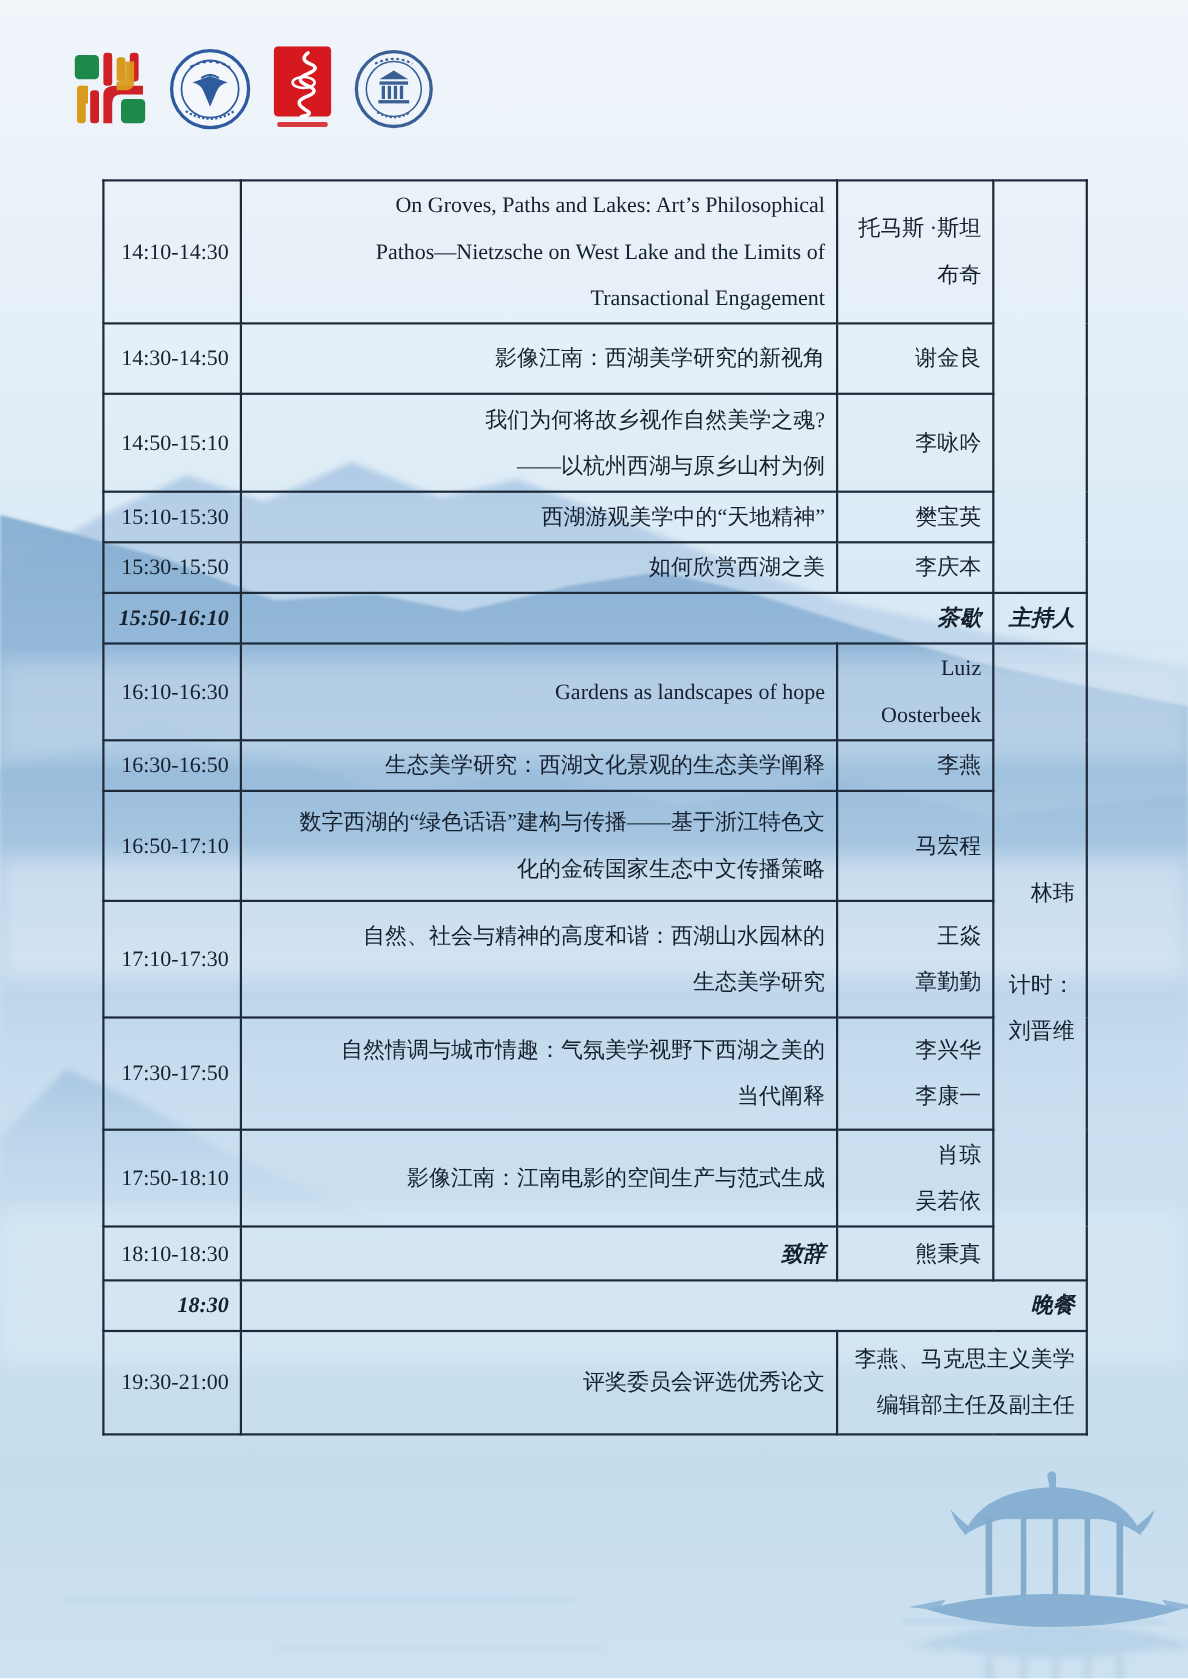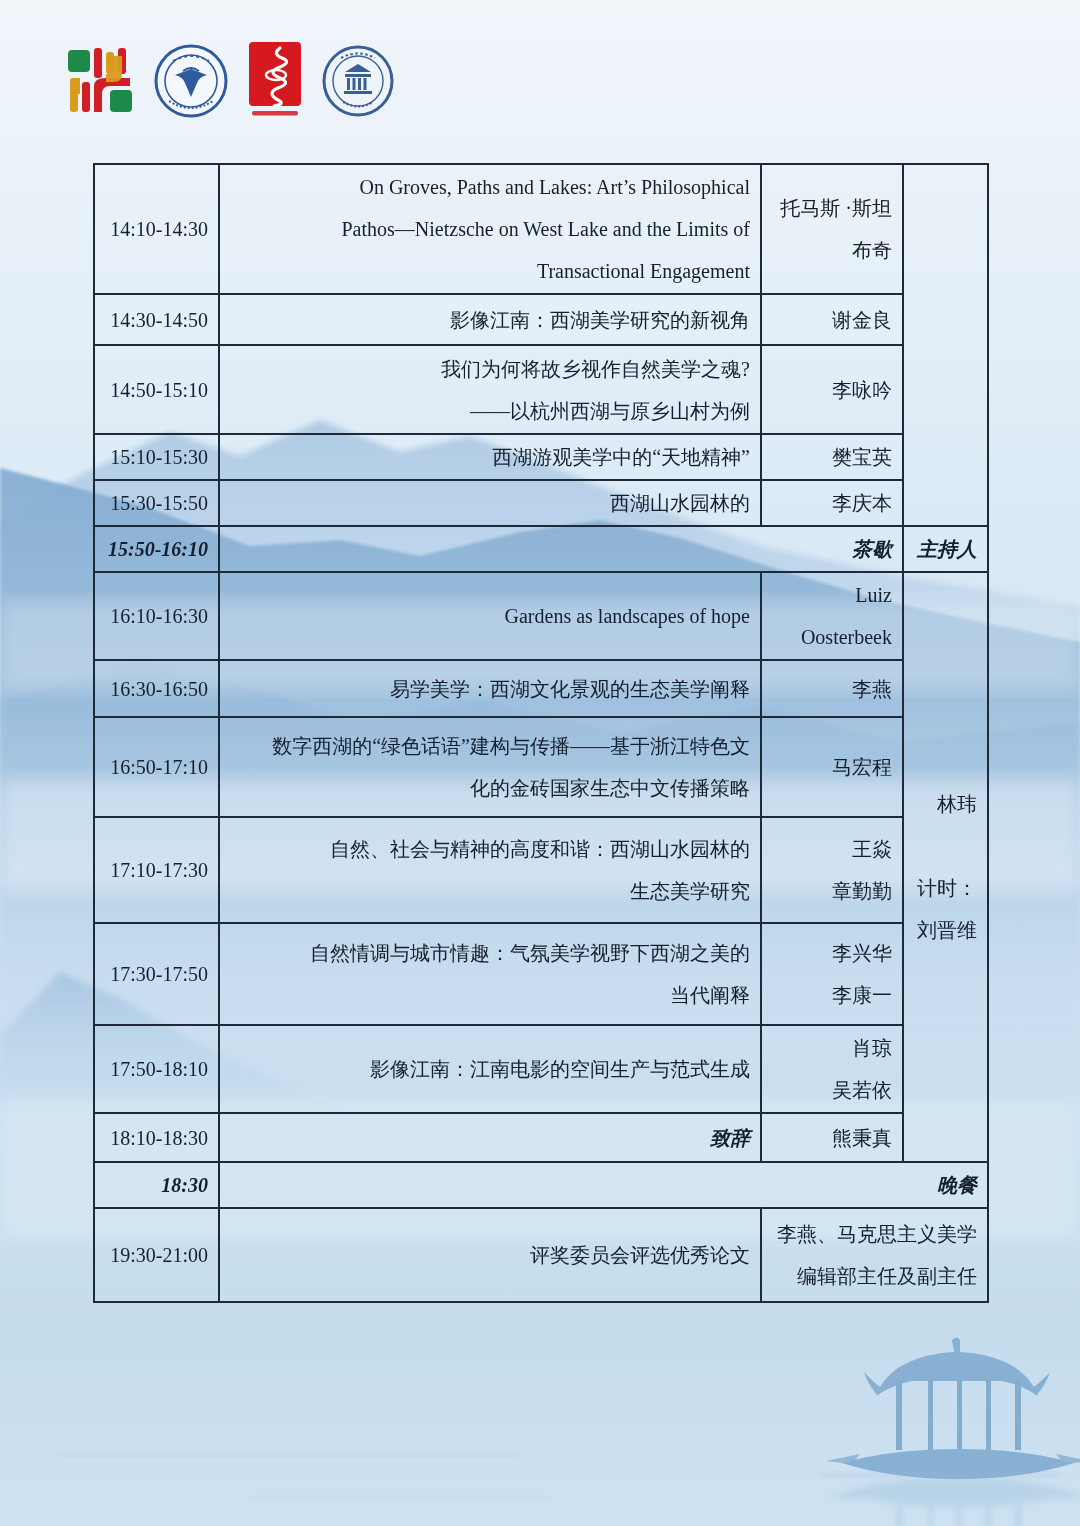--- a/index.html
+++ b/index.html
@@ -171,59 +171,59 @@
     <tbody>
       <tr style="height:125px">
         <td class="time">14:10-14:30</td>
         <td>On Groves, Paths and Lakes: Art’s Philosophical
 Pathos—Nietzsche on West Lake and the Limits of
 Transactional Engagement</td>
         <td>托马斯 ·斯坦
 布奇</td>
         <td rowspan="5"></td>
       </tr>
-      <tr style="height:51px">
+      <tr style="height:64px">
         <td class="time">14:30-14:50</td>
         <td>影像江南：西湖美学研究的新视角</td>
         <td>谢金良</td>
       </tr>
       <tr style="height:89px">
         <td class="time">14:50-15:10</td>
         <td>我们为何将故乡视作自然美学之魂?
 ——以杭州西湖与原乡山村为例</td>
         <td>李咏吟</td>
       </tr>
       <tr style="height:41px">
         <td class="time">15:10-15:30</td>
         <td>西湖游观美学中的“天地精神”</td>
         <td>樊宝英</td>
       </tr>
       <tr style="height:44px">
         <td class="time">15:30-15:50</td>
-        <td>西湖山水园林的</td>
+        <td>如何欣赏西湖之美</td>
         <td>李庆本</td>
       </tr>
       <tr style="height:41px">
         <td class="time bold">15:50-16:10</td>
         <td colspan="2" class="bold">茶歇</td>
         <td class="bold">主持人</td>
       </tr>
       <tr style="height:87px">
         <td class="time">16:10-16:30</td>
         <td>Gardens as landscapes of hope</td>
         <td>Luiz
 Oosterbeek</td>
         <td rowspan="7" class="host-block">林玮
 
 计时：
 刘晋维</td>
       </tr>
-      <tr style="height:57px">
+      <tr style="height:46px">
         <td class="time">16:30-16:50</td>
-        <td>易学美学：西湖文化景观的生态美学阐释</td>
+        <td>生态美学研究：西湖文化景观的生态美学阐释</td>
         <td>李燕</td>
       </tr>
       <tr style="height:100px">
         <td class="time">16:50-17:10</td>
         <td>数字西湖的“绿色话语”建构与传播——基于浙江特色文
 化的金砖国家生态中文传播策略</td>
         <td>马宏程</td>
       </tr>
       <tr style="height:106px">
         <td class="time">17:10-17:30</td>

